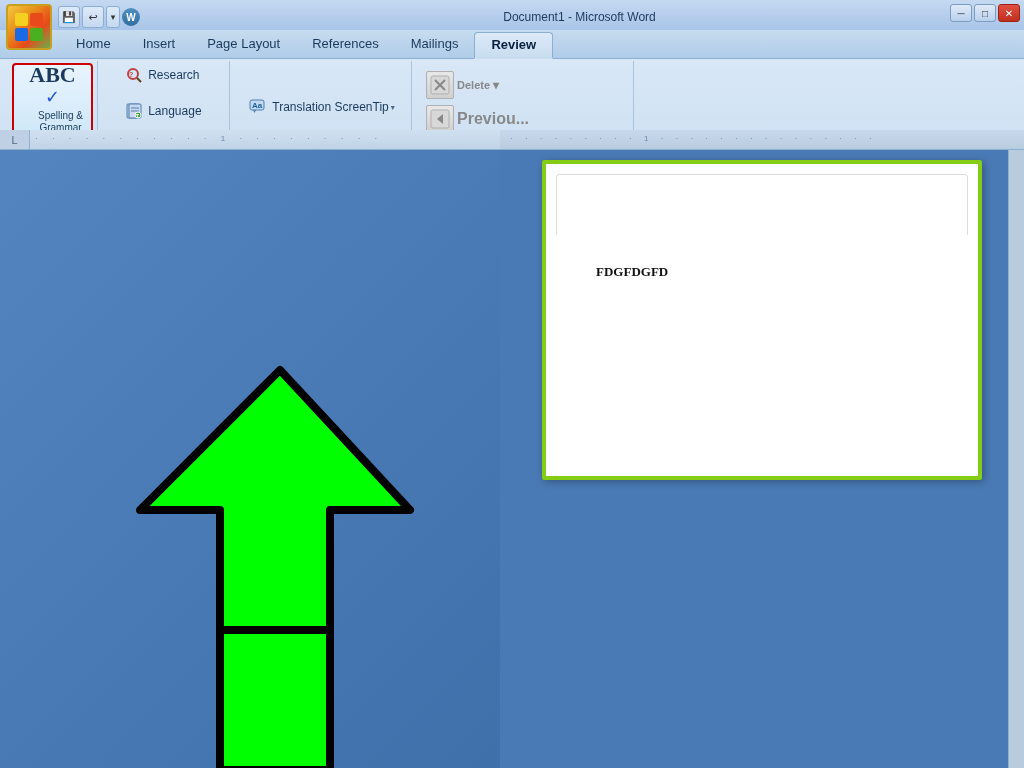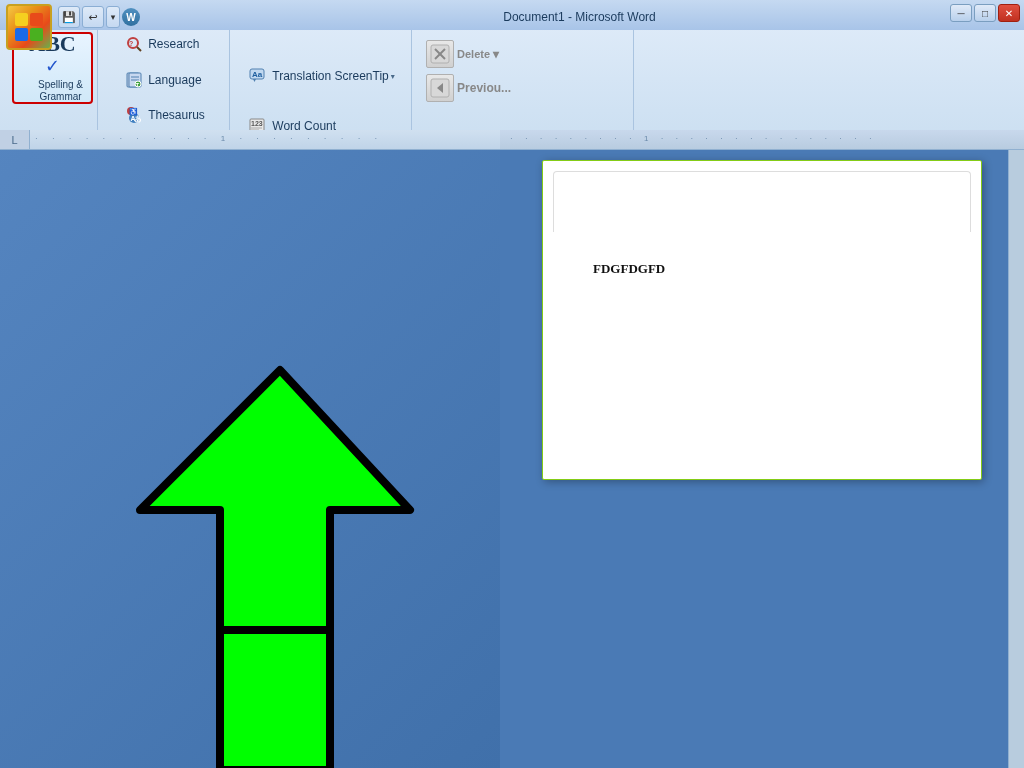--- a/index.html
+++ b/index.html
@@ -337,21 +337,21 @@
     .doc-page-area {
       padding: 10px 20px;
       display: flex;
       justify-content: center;
     }
 
     .white-page {
       width: 440px;
       min-height: 320px;
       background: white;
-      border: 1px solid #84cc16;
+      border: 4px solid #84cc16;
       border-radius: 2px;
       box-shadow: 2px 2px 8px rgba(0,0,0,0.3);
       padding: 40px 50px;
       position: relative;
     }
     .white-page::before {
       content: '';
       position: absolute;
       top: 10px;
       left: 10px;
@@ -402,20 +402,28 @@
   <div class="title-text">Document1 - Microsoft Word</div>
   <div class="window-controls">
     <div class="win-btn">─</div>
     <div class="win-btn">□</div>
     <div class="win-btn" style="background:linear-gradient(to bottom,#e05040,#c03020); color:white; border-color:#a02010;">✕</div>
   </div>
 </div>
 
 <div class="ribbon">
 
+  <div class="tab-bar">
+    <div class="tab">Home</div>
+    <div class="tab">Insert</div>
+    <div class="tab">Page Layout</div>
+    <div class="tab">References</div>
+    <div class="tab">Mailings</div>
+    <div class="tab active">Review</div>
+  </div>
 
   <div class="ribbon-content">
 
     <div class="ribbon-group" style="border-right:1px solid #aac4e0; padding-right:4px;">
       <div style="display:flex; align-items:flex-start; height:72px;">
         <div class="spell-btn">
           <div class="spell-icon">ABC</div>
           <div class="spell-check">✓</div>
           <div class="spell-label" style="font-size:10px; white-space:pre-line; text-align:center;margin-left:16px;">Spelling &amp;
 Grammar</div>
@@ -510,21 +518,21 @@
           <span style="font-size:11px; color:#888;">Delete</span>
           <span class="arrow-icon">▾</span>
         </div>
         <div class="small-btn">
           <div class="small-btn-icon">
             <svg width="22" height="22" viewBox="0 0 22 22">
               <rect x="2" y="2" width="18" height="18" rx="2" fill="#d8d8d8" stroke="#b0b0b0" stroke-width="1"></rect>
               <polygon points="14,6 8,11 14,16" fill="#888"></polygon>
             </svg>
           </div>
-          <span style="font-size:12px; color:#888;">Previou...</span>
+          <span style="font-size:16px; color:#888;">Previou...</span>
         </div>
       </div>
       <div class="ribbon-group-label" style="position:absolute; bottom:4px; left:50%; transform:translateX(-50%);">Comments</div>
     </div>
 
     <div style="flex:1;"></div>
   </div>
 
   <div style="display:flex; height:18px; background:linear-gradient(to bottom,#c0d4ec,#b0c8e4); border-top:1px solid #aac4e0; font-size:10px; color:#4a6a8a;">
     <div style="width:80px; text-align:center; border-right:1px solid #aac4e0; line-height:18px;"></div>

